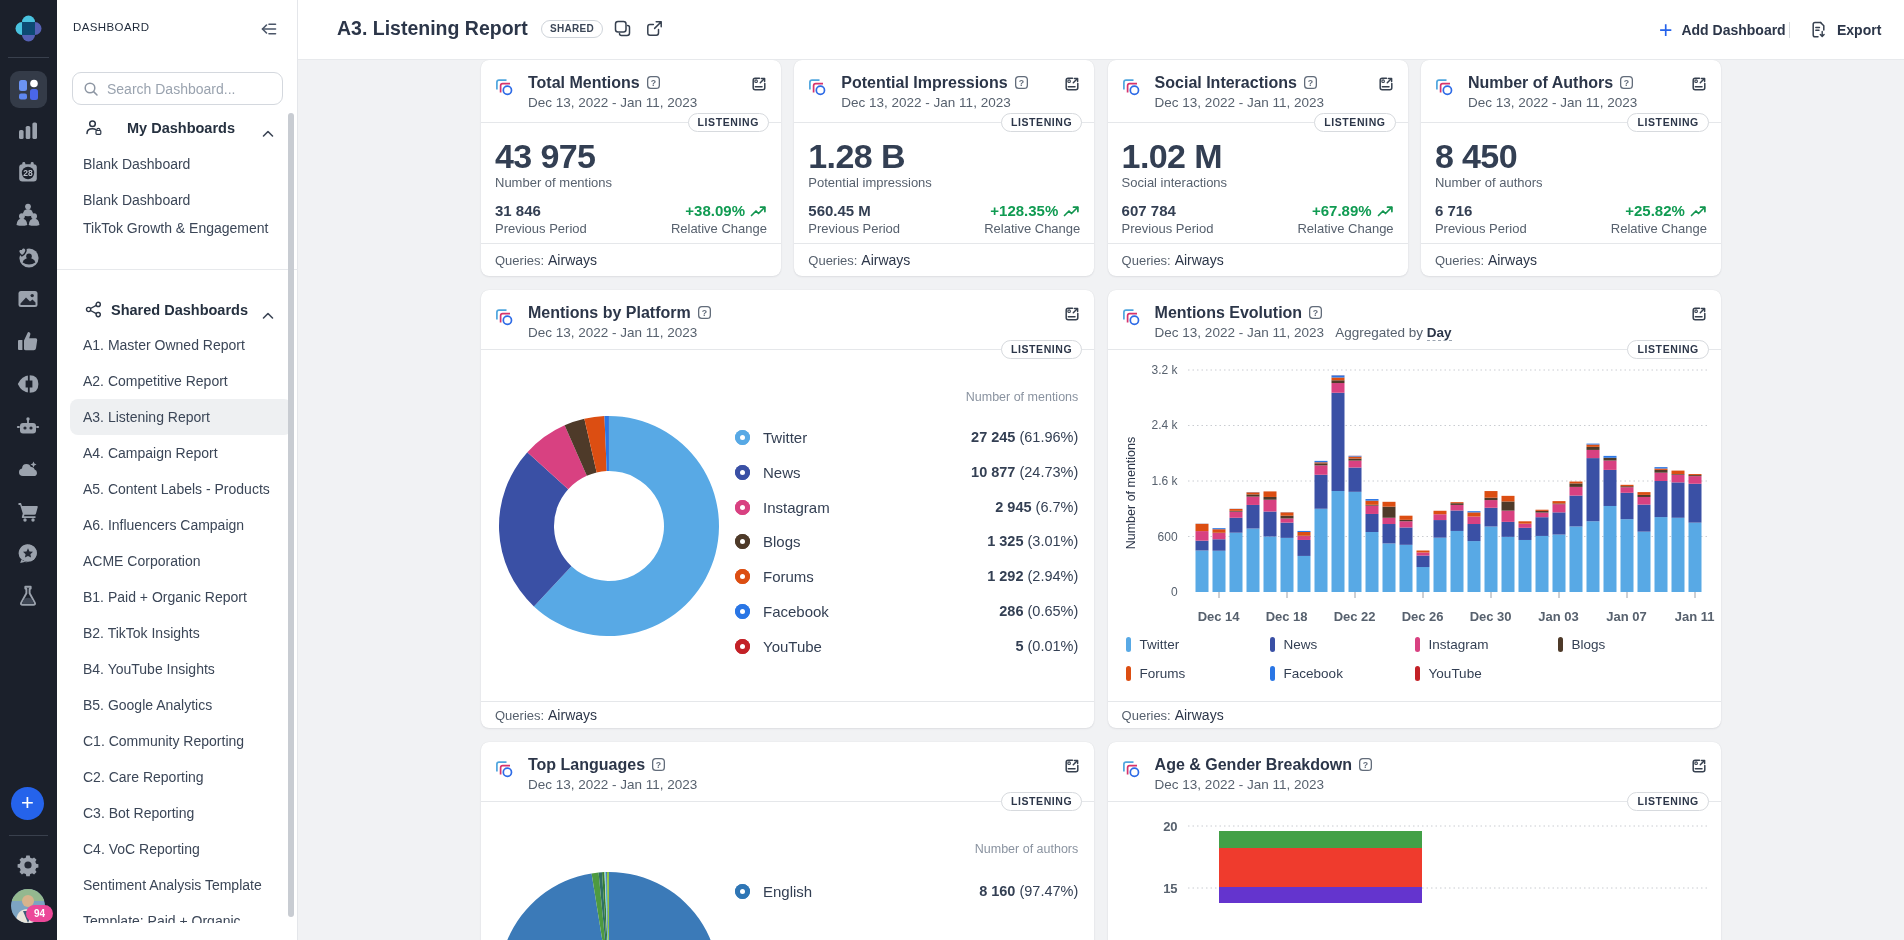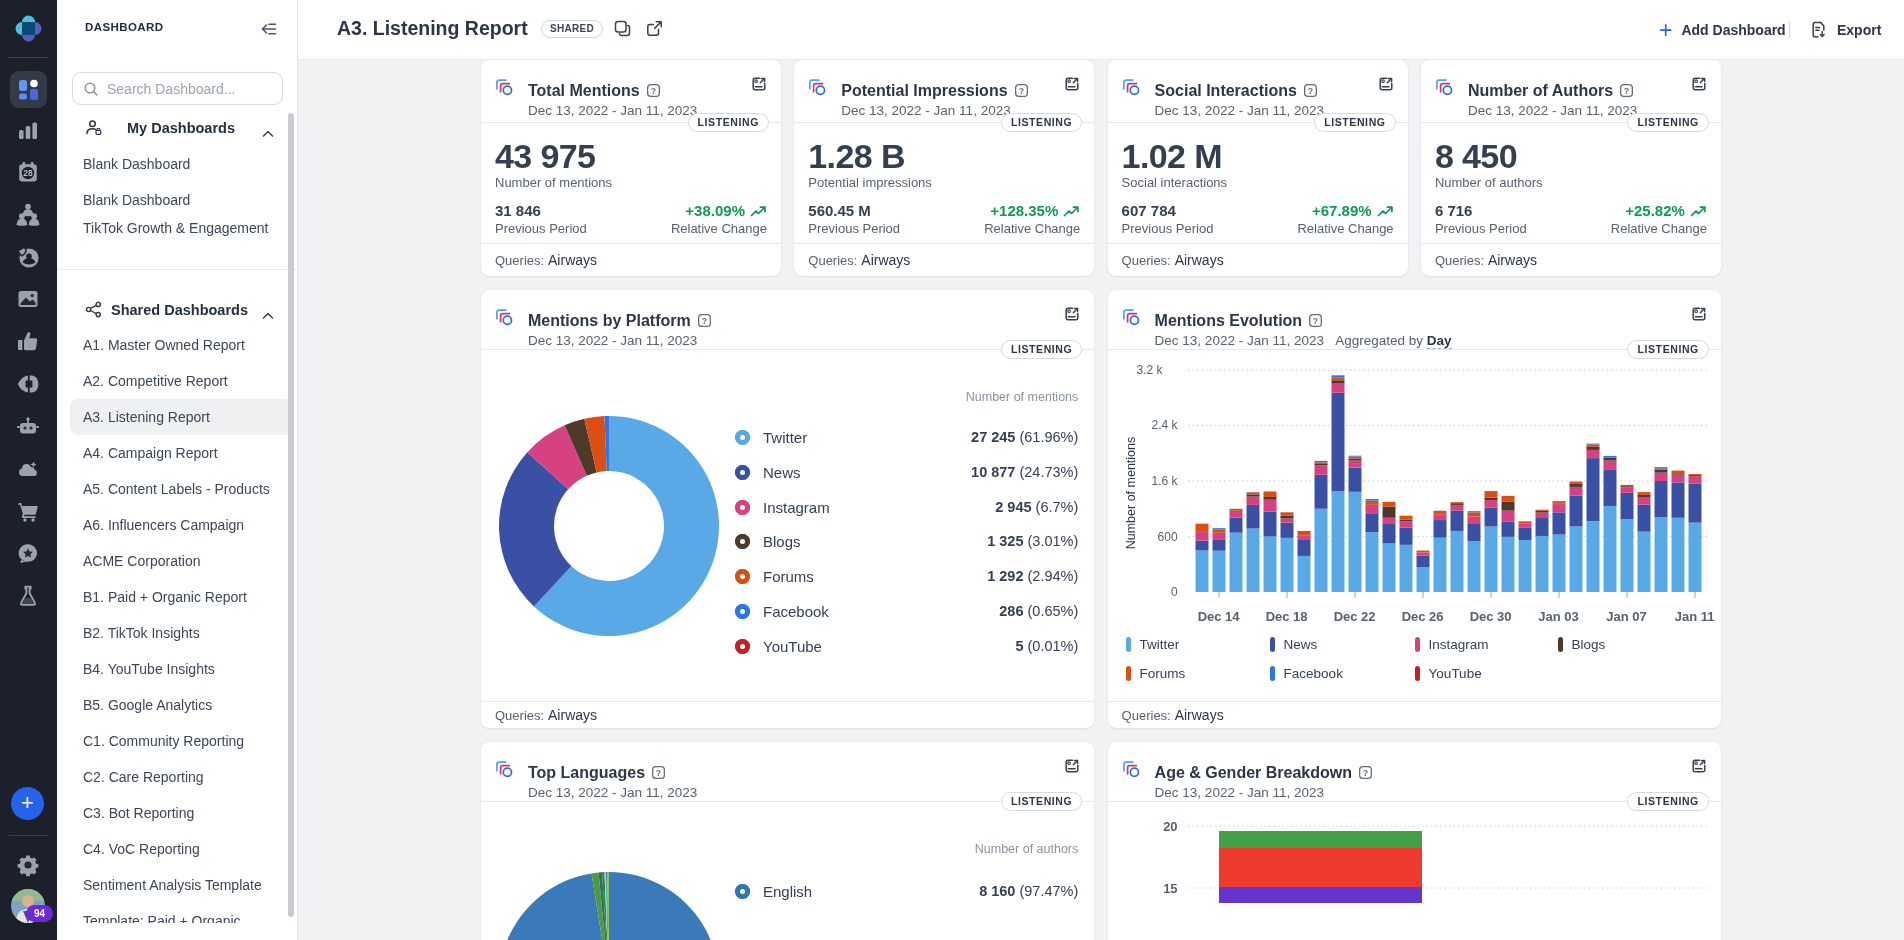--- a/index.html
+++ b/index.html
@@ -13,21 +13,21 @@
 .h1 { font-size:19.5px; font-weight:700; color:#2c3649; padding:3px 0 11px 1px; }
 .grid1 { display:flex; gap:13.3px; }
 .grid2 { display:flex; gap:13.3px; margin-top:14px; }
 .card { position:relative; background:#fff; border-radius:8px;
   box-shadow:0 1px 2px rgba(20,30,50,.08), 0 0 1px rgba(20,30,50,.12); }
 .kpi { width:300px; height:216px; flex:none; }
 .big { width:613.3px; height:438px; flex:none; }
 .short { width:613.3px; height:438px; flex:none; }
 .chead { display:flex; align-items:flex-start; padding:13px 14px 0 14px; }
 .chead > svg { margin-top:4px; }
-.cht { margin-left:13px; flex:1; min-width:0;margin-top:8px; }
+.cht { margin-left:13px; flex:1; min-width:0; }
 .ctitle { font-size:16px; font-weight:700; color:#2c3649; display:flex; align-items:center; line-height:19px; }
 .cdate { font-size:13.5px; color:#57616e; margin-top:3px; }
 .cexp { margin-left:auto; padding-top:3px; }
 .cdiv { position:absolute; left:0; width:100%; height:1px; background:#e5e7ea; }
 .lbadge { position:absolute; right:12px; height:19px; line-height:17px; padding:0 9px;
   background:#fff; border:1px solid #d7dade; border-radius:10px; font-size:10.5px;
   font-weight:700; letter-spacing:.6px; color:#2c3649; z-index:2; }
 .kbig { position:absolute; left:14px; top:77px; font-size:34px; font-weight:700; color:#333f53; letter-spacing:-0.6px; }
 .klab { position:absolute; left:14px; top:115px; font-size:13px; color:#57616e; }
 .kprev { position:absolute; left:14px; top:142px; font-size:15px; color:#333f53; line-height:17px; }
@@ -44,22 +44,22 @@
 .prow { position:absolute; left:254px; right:16px; height:20px; display:flex; align-items:center; }
 .pname { margin-left:13px; font-size:15px; color:#333f53; }
 .pval { margin-left:auto; font-size:14.5px; color:#333f53; }
 .pval b { font-weight:700; }
 .eleg { position:absolute; font-size:13.5px; color:#333f53; display:flex; align-items:center; }
 .epill { display:inline-block; width:5px; height:15px; border-radius:2.5px; margin-right:9px; }
 .ytitle { position:absolute; left:-37px; top:196px; width:120px; text-align:center;
   font-size:12.5px; color:#2c3649; transform:rotate(-90deg); }
 .aggr { color:#57616e; } .aggrb { color:#2c3649; font-weight:700; border-bottom:1px dashed #9aa3af; }
 
-.sideheader { position:absolute; left:16px; top:21px; font-size:11.5px; font-weight:700;
-  letter-spacing:.4px; color:#1f2a3a;margin-left:12px; }
+.sideheader { position:absolute; left:16px; top:21px; font-size:11.5px; font-weight:400;
+  letter-spacing:.4px; color:#1f2a3a; }
 .collapse { position:absolute; right:20px; top:21px; }
 .search { position:absolute; left:15px; top:72px; width:211px; height:33px; border:1px solid #d4d8de;
   border-radius:9px; display:flex; align-items:center; padding:0 10px; }
 .search span { margin-left:8px; font-size:14px; color:#9aa3af; }
 .sechead { position:absolute; left:28px; display:flex; align-items:center; font-size:14.5px;
   font-weight:700; color:#25303f; }
 .sechead svg { margin-right:9px; }
 .chevbox { position:absolute; right:23px; }
 .sitem { position:absolute; left:13px; width:222px; height:36px; line-height:36px; padding-left:13px;
   font-size:14px; color:#3b4657; border-radius:8px; white-space:nowrap; overflow:hidden; }
@@ -168,21 +168,21 @@
       </svg></div>
   <div style="position:absolute;left:11px;top:889px;width:34px;height:34px;border-radius:50%;overflow:hidden">
     <svg width="34" height="34" viewBox="0 0 34 34">
       <rect width="34" height="34" fill="#7da4c2"></rect>
       <rect y="0" width="34" height="12" fill="#94b88f"></rect>
       <circle cx="17" cy="12" r="6" fill="#d9b38c"></circle>
       <path d="M5 34 Q5 20 17 20 Q29 20 29 34 Z" fill="#e8e4da"></path>
       <path d="M12 22 L17 34 L22 22" fill="#3e5a78"></path>
     </svg>
   </div>
-  <div style="position:absolute;left:26px;top:905px;width:27px;height:17px;border-radius:9px;background:#6d28d9;color:#fff;font-size:10px;font-weight:700;text-align:center;line-height:17px">94</div>
+  <div style="position:absolute;left:26px;top:905px;width:27px;height:17px;border-radius:9px;background:#ec4899;color:#fff;font-size:10px;font-weight:700;text-align:center;line-height:17px">94</div>
 </div>
 
 <div class="side">
   <div class="sideheader">DASHBOARD</div>
   <div class="collapse"><svg width="16" height="16" viewBox="0 0 16 16" style="">
         <line x1="8" y1="3.2" x2="14.5" y2="3.2" stroke="#4a5568" stroke-width="1.6" stroke-linecap="round"></line>
         <line x1="1.5" y1="8" x2="14.5" y2="8" stroke="#4a5568" stroke-width="1.6" stroke-linecap="round"></line>
         <path d="M5.5 4 L1.5 8 L5.5 12" fill="none" stroke="#4a5568" stroke-width="1.6" stroke-linecap="round" stroke-linejoin="round"></path>
         <line x1="8" y1="12.8" x2="14.5" y2="12.8" stroke="#4a5568" stroke-width="1.6" stroke-linecap="round"></line>
       </svg></div>
@@ -678,21 +678,21 @@
             <rect x="580.5" y="184.06" width="13.0" height="1.04" fill="#DC4E12"></rect>
             <line x1="111.0" y1="302" x2="111.0" y2="308" stroke="#9aa0aa" stroke-width="1"></line>
             <line x1="179.0" y1="302" x2="179.0" y2="308" stroke="#9aa0aa" stroke-width="1"></line>
             <line x1="247.0" y1="302" x2="247.0" y2="308" stroke="#9aa0aa" stroke-width="1"></line>
             <line x1="315.0" y1="302" x2="315.0" y2="308" stroke="#9aa0aa" stroke-width="1"></line>
             <line x1="383.0" y1="302" x2="383.0" y2="308" stroke="#9aa0aa" stroke-width="1"></line>
             <line x1="451.0" y1="302" x2="451.0" y2="308" stroke="#9aa0aa" stroke-width="1"></line>
             <line x1="519.0" y1="302" x2="519.0" y2="308" stroke="#9aa0aa" stroke-width="1"></line>
             <line x1="587.0" y1="302" x2="587.0" y2="308" stroke="#9aa0aa" stroke-width="1"></line>
           </svg>
-      <div style="position:absolute;top:73px;left:14px;width:56px;text-align:center" class="t12 gray2">3.2 k</div>
+      <div style="position:absolute;top:73px;left:14px;width:56px;text-align:right" class="t12 gray2">3.2 k</div>
           <div style="position:absolute;top:128px;left:14px;width:56px;text-align:right" class="t12 gray2">2.4 k</div>
           <div style="position:absolute;top:184px;left:14px;width:56px;text-align:right" class="t12 gray2">1.6 k</div>
           <div style="position:absolute;top:240px;left:14px;width:56px;text-align:right" class="t12 gray2">600</div>
           <div style="position:absolute;top:295px;left:14px;width:56px;text-align:right" class="t12 gray2">0</div>
       <div style="position:absolute;top:319px;left:81px;width:60px;text-align:center" class="t13 gray2">Dec 14</div>
           <div style="position:absolute;top:319px;left:149px;width:60px;text-align:center" class="t13 gray2">Dec 18</div>
           <div style="position:absolute;top:319px;left:217px;width:60px;text-align:center" class="t13 gray2">Dec 22</div>
           <div style="position:absolute;top:319px;left:285px;width:60px;text-align:center" class="t13 gray2">Dec 26</div>
           <div style="position:absolute;top:319px;left:353px;width:60px;text-align:center" class="t13 gray2">Dec 30</div>
           <div style="position:absolute;top:319px;left:421px;width:60px;text-align:center" class="t13 gray2">Jan 03</div>

